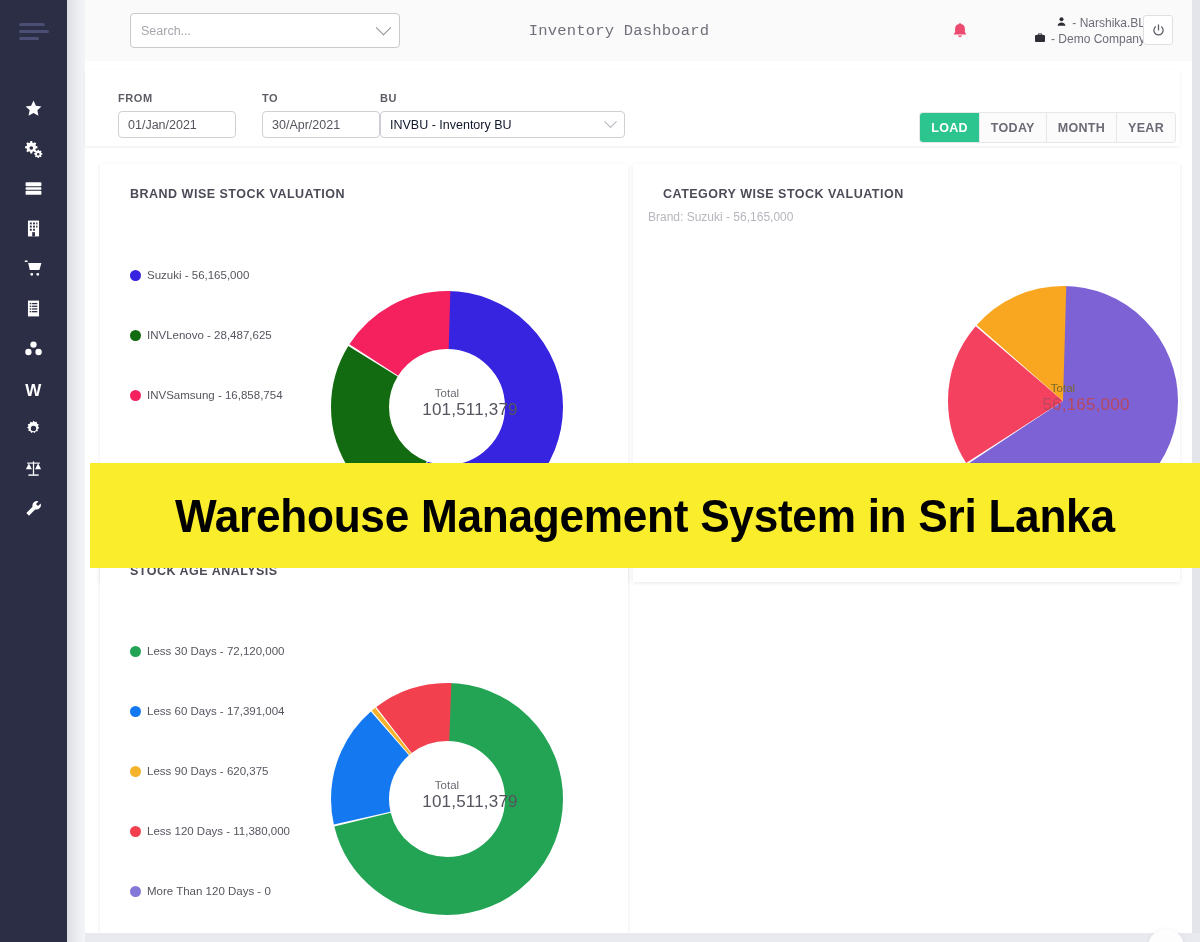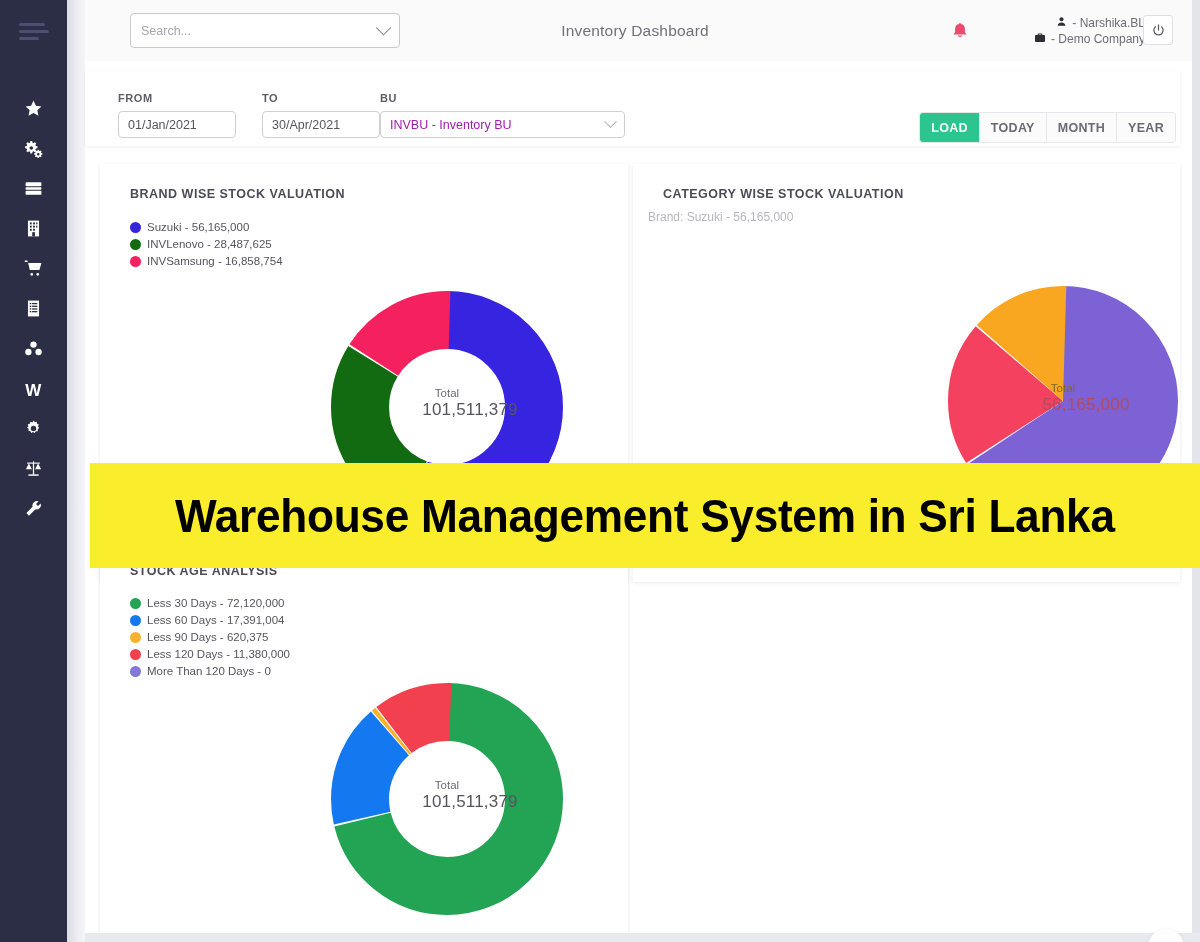--- a/index.html
+++ b/index.html
@@ -48,23 +48,23 @@
     border: 1px solid #c9c9ce; border-radius: 4px; background: #ffffff;
     display: flex; align-items: center; padding: 0 10px; margin-left: 35px;
   }
   .search-input {
     flex: 1; border: none; outline: none; background: transparent;
     font-family: "Liberation Sans", sans-serif; font-size: 12.5px; color: #8a8a92;
   }
   .search-input::placeholder { color: #a6a6ad; }
   .chev { width: 11px; height: 11px; border-right: 1.6px solid #8e8e96; border-bottom: 1.6px solid #8e8e96; transform: rotate(45deg) translate(-2px,-2px); }
   .app-title {
-    position: absolute; left: 380px; top: 0; width: 340px; height: 61px;
+    position: absolute; left: 364px; top: 0; width: 340px; height: 61px;
     display: flex; align-items: center; justify-content: center;
-    font-size: 15.5px; color: #70707a; letter-spacing: .2px;
+    font-size: 15.5px; color: #70707a; letter-spacing: .2px; font-family: Liberation Mono, monospace;
   }
   .bell { position: absolute; left: 862px; top: 18px; width: 26px; height: 26px; display: flex; align-items: center; justify-content: center; cursor: pointer; }
   .userblock {
     position: absolute; left: 905px; top: 10px; width: 155px; height: 42px;
     display: flex; flex-direction: column; justify-content: center; align-items: flex-end; gap: 2px;
   }
   .userline { display: flex; align-items: center; gap: 5px; font-size: 12px; color: #6d6d77; white-space: nowrap; }
   .userline svg { fill: #2d2d35; }
   .power-btn {
     position: absolute; left: 1058px; top: 15px; width: 30px; height: 30px;
@@ -77,40 +77,40 @@
   .filter-card {
     position: absolute; left: 0; top: 9px; width: 1095px; height: 76px;
     background: #ffffff; box-shadow: 0 1px 3px rgba(0,0,0,.07);
   }
   .field { position: absolute; top: 22px; }
   .field-label { font-size: 11px; font-weight: 700; color: #5d5d66; letter-spacing: .6px; margin-bottom: 7px; }
   .field-input {
     height: 27px; border: 1px solid #cfcfd5; border-radius: 4px; background: #ffffff;
     display: flex; align-items: center; padding: 0 9px; font-size: 12.5px; color: #55555f;
   }
-  .field-input.select { justify-content: space-between; color: #a21caf; }
+  .field-input.select { justify-content: space-between; color: #0f172a; }
   .mini-chev { width: 9px; height: 9px; border-right: 1.4px solid #b4b4bc; border-bottom: 1.4px solid #b4b4bc; transform: rotate(45deg) translate(-2px,-2px); }
   .btn-group { position: absolute; right: 5px; top: 43px; display: flex; height: 29px; border-radius: 3px; overflow: hidden; box-shadow: 0 0 0 1px #e6e7ea; }
   .btn {
     display: flex; align-items: center; justify-content: center; padding: 0 11px;
     font-size: 12.5px; font-weight: 700; color: #6a6a74; background: #fbfbfc;
     border-right: 1px solid #e6e7ea; cursor: pointer; letter-spacing: .3px;
   }
   .btn:last-child { border-right: none; }
   .btn.active { background: #2dc58f; color: #ffffff; }
 
   
   .chart-card { position: absolute; background: #ffffff; box-shadow: 0 1px 4px rgba(0,0,0,.09); }
   #card-brand    { left: 15px;  top: 103px; width: 528px; height: 418px; }
   #card-category { left: 548px; top: 103px; width: 547px; height: 418px; }
   #card-age      { left: 15px;  top: 430px; width: 528px; height: 468px; }
   .card-title { position: absolute; left: 30px; top: 23px; font-size: 12.5px; font-weight: 700; color: #4c4c58; letter-spacing: .5px; }
   .card-sub { position: absolute; left: 15px; top: 46px; font-size: 12px; color: #b6b6be; white-space: nowrap; }
   .legend { position: absolute; }
-  .legend-row { display: flex; align-items: center; gap: 6px; margin-bottom: 5px; white-space: nowrap; }
+  .legend-row { display: flex; align-items: center; gap: 6px; margin-bottom: 5px; white-space: nowrap; margin-top: 48px; }
   .dot { width: 11px; height: 11px; border-radius: 50%; flex: none; }
   .legend-text { font-size: 11.5px; color: #55555f; }
 
   .chart-wrap { position: absolute; }
   .chart-wrap svg { display: block; }
   .center-label { position: absolute; width: 100%; text-align: center; }
   .center-total { font-size: 11.5px; color: #6a6a74; line-height: 1.1; }
   .center-val { font-size: 17px; color: #55555f; letter-spacing: .2px; padding-left: 46px; }
 
   

